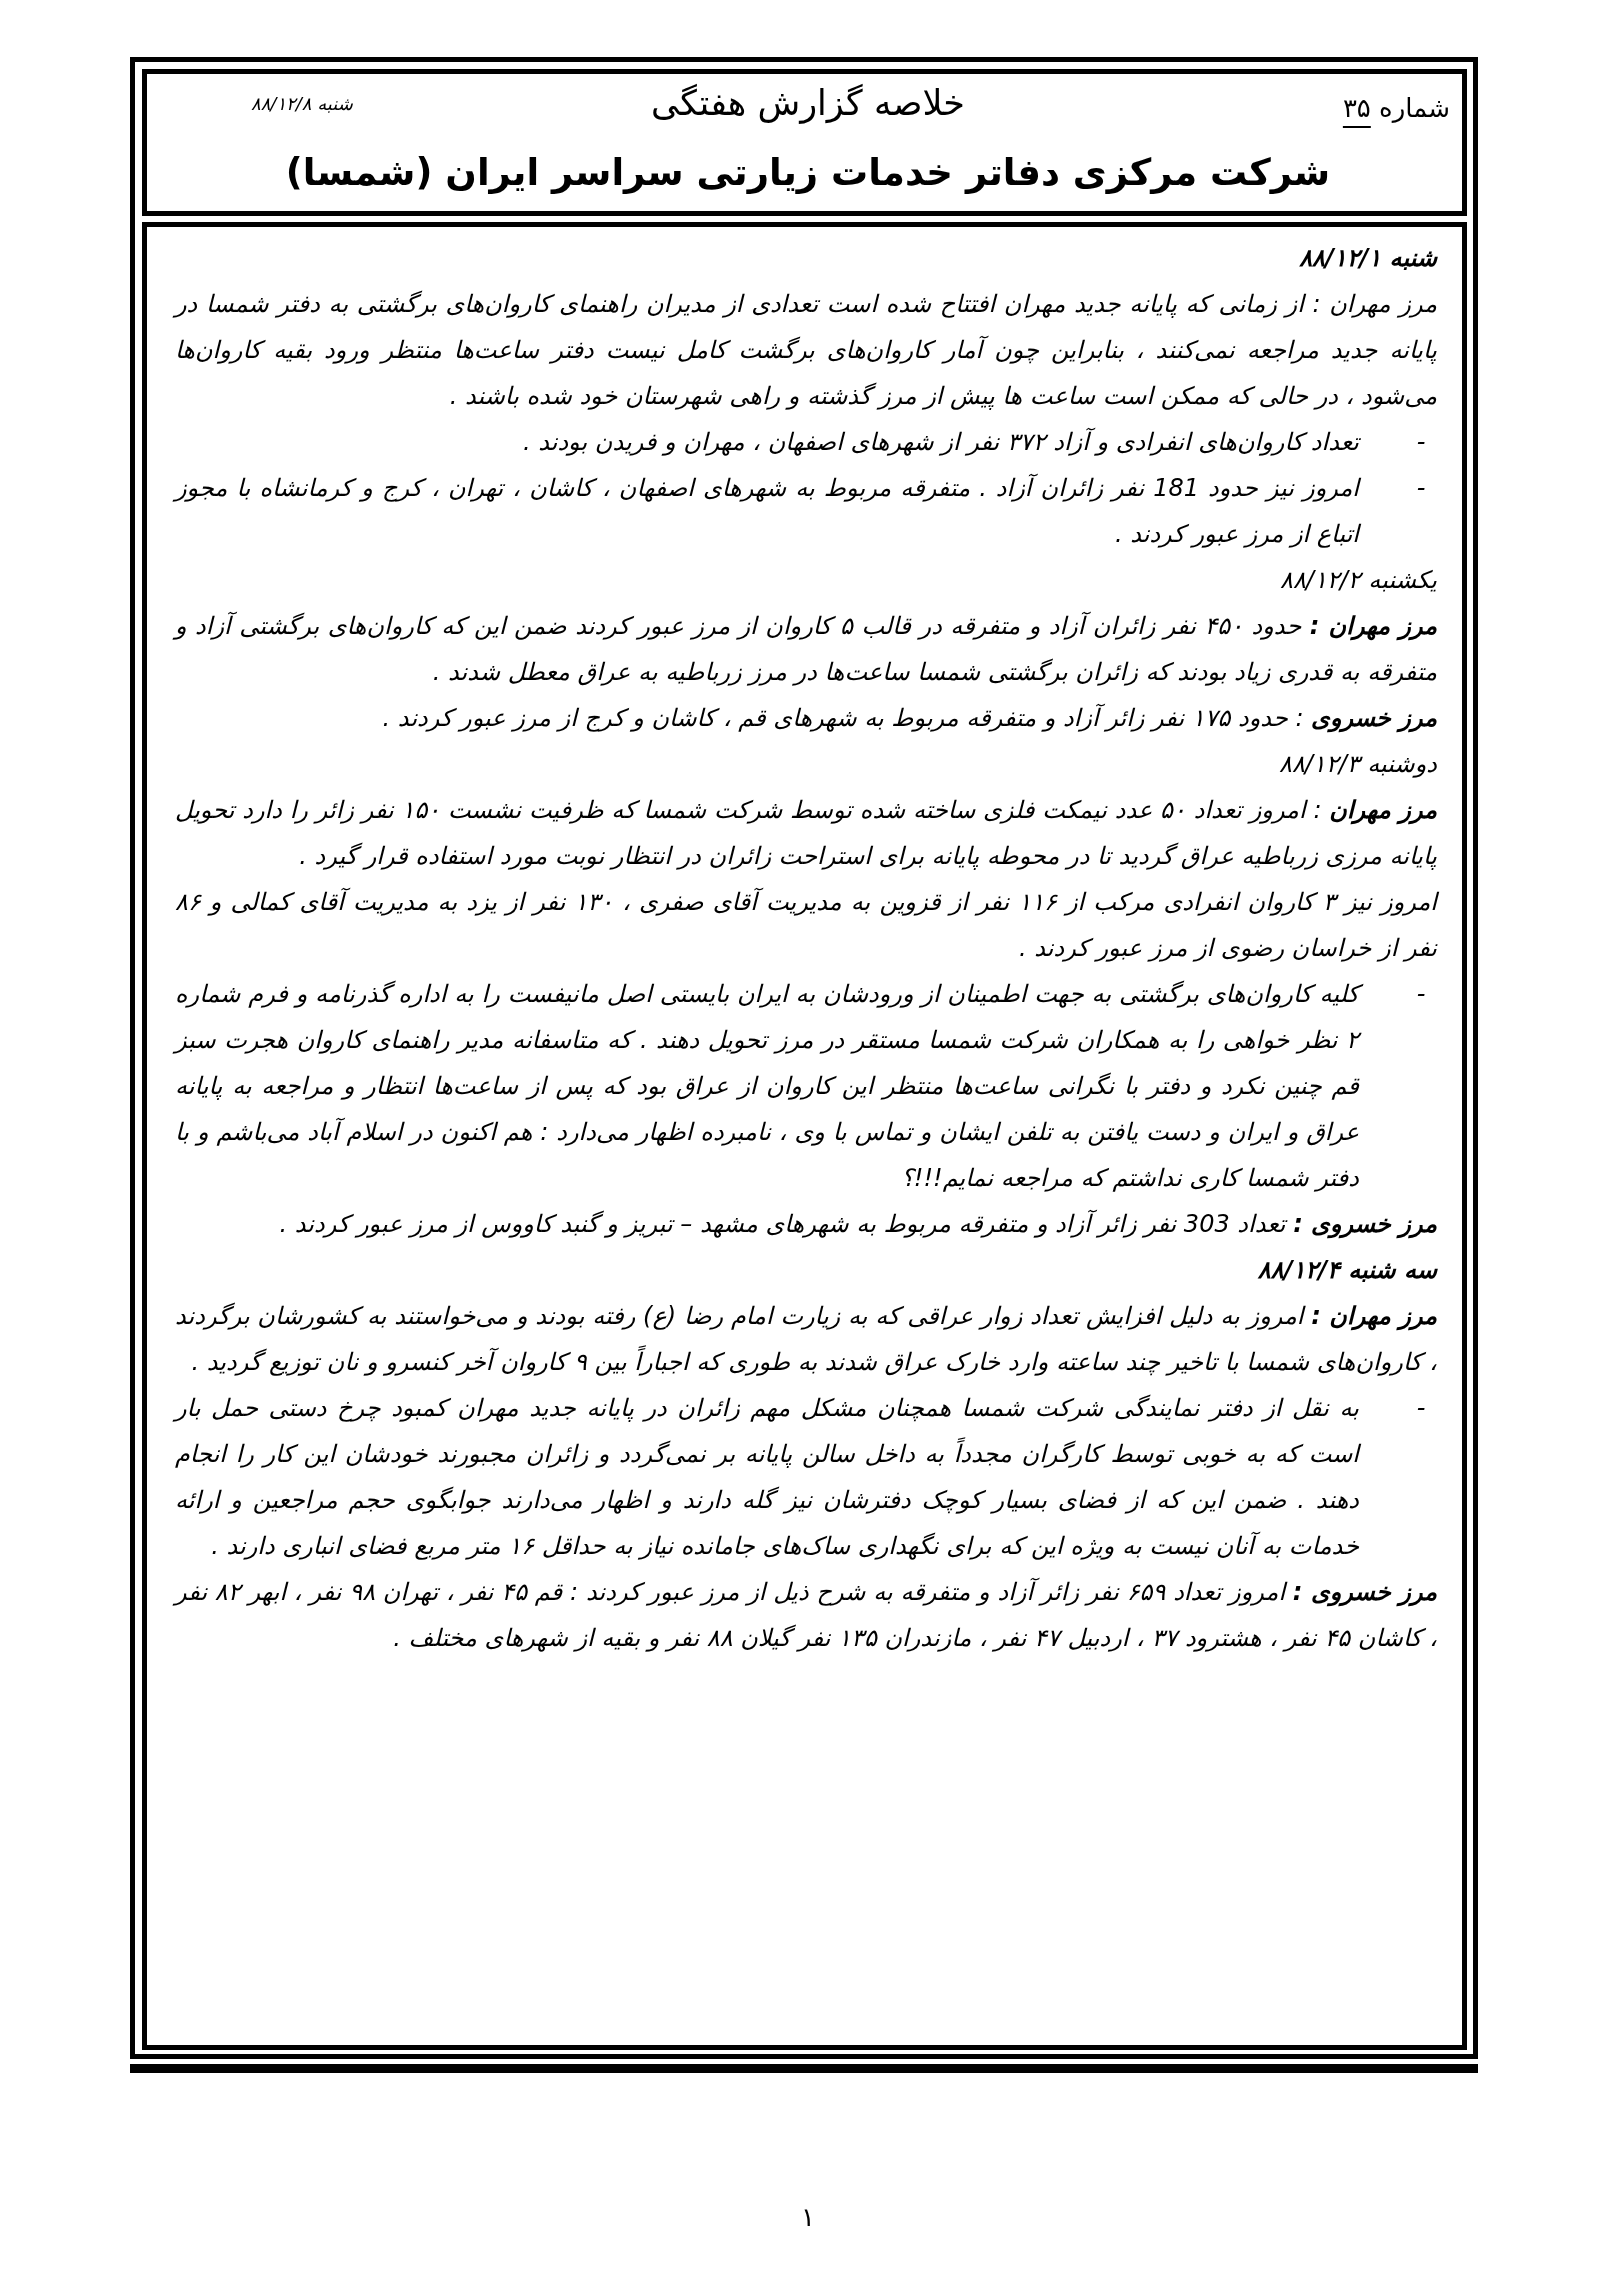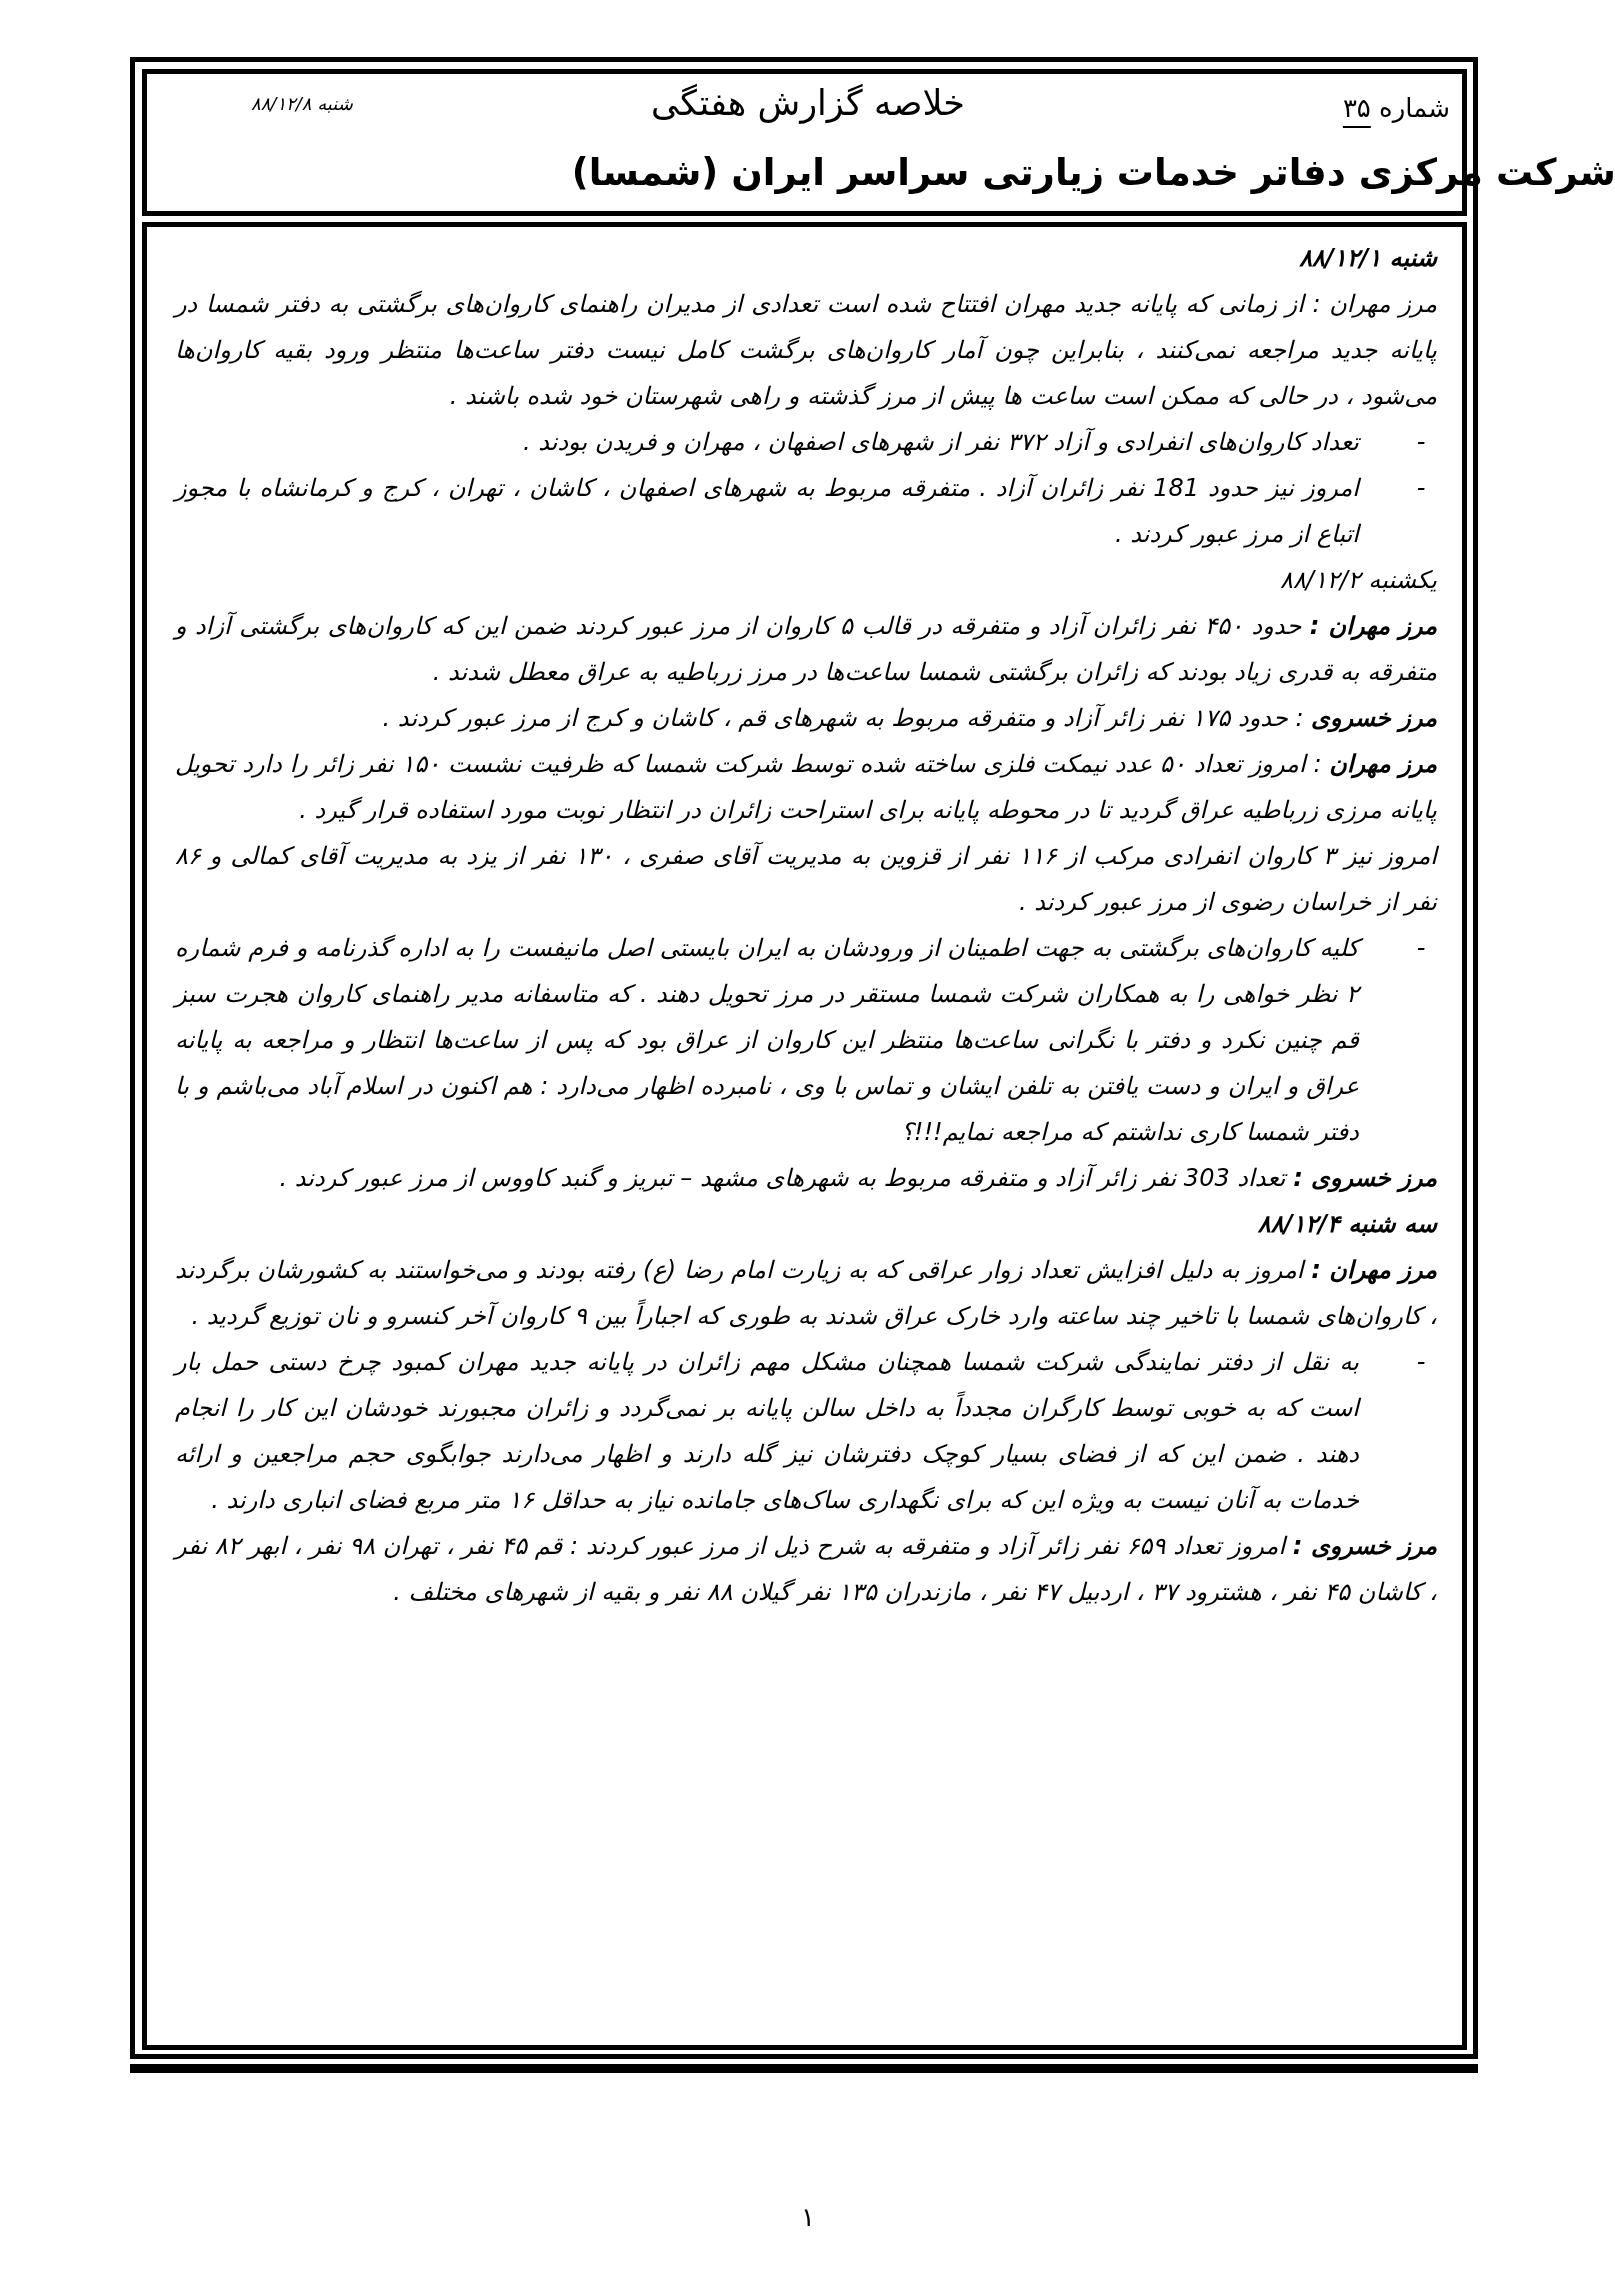--- a/index.html
+++ b/index.html
@@ -28,21 +28,21 @@
   }
   .hdr-number .num { text-decoration: underline; text-underline-offset: 9px; }
   .hdr-date {
     position: absolute; left: 251px; top: 93px; font-size: 18px; direction: rtl; font-style: italic;
   }
   .hdr-title {
     position: absolute; left: 0; right: 0; top: 83px; text-align: center;
     font-size: 35px; font-weight: normal; direction: rtl;
   }
   .hdr-subtitle {
-    position: absolute; left: 0; right: 0; top: 151px; 
+    position: absolute; left: 0; right: 0; top: 151px; text-align: center;
     font-size: 37px; font-weight: bold; direction: rtl;
   }
   .content {
     position: absolute; left: 175px; top: 235px; width: 1262px;
     direction: rtl; text-align: justify; font-size: 24px; line-height: 46px; font-style: italic;
   }
   .content p { margin: 0; }
   .day { font-weight: bold; }
   .day.plain { font-weight: normal; }
   .lbl-bold { font-weight: bold; }
@@ -75,20 +75,21 @@
 
   <p class="day">شنبه ۸۸/۱۲/۱</p>
   <p><span>مرز مهران :</span><span> از زمانی که پایانه جدید مهران افتتاح شده است تعدادی از مدیران راهنمای کاروان‌های برگشتی به دفتر شمسا در پایانه جدید مراجعه نمی‌کنند ، بنابراین چون آمار کاروان‌های برگشت کامل نیست دفتر ساعت‌ها منتظر ورود بقیه کاروان‌ها می‌شود ، در حالی که ممکن است ساعت ها پیش از مرز گذشته و راهی شهرستان خود شده باشند .</span></p>
   <p class="bullet"><span class="dash">-</span><span>تعداد  کاروان‌های انفرادی و آزاد ۳۷۲ نفر از شهرهای اصفهان ، مهران و فریدن بودند .</span></p>
   <p class="bullet"><span class="dash">-</span><span>امروز نیز حدود 181 نفر زائران آزاد . متفرقه مربوط به شهرهای اصفهان ، کاشان ، تهران ، کرج و کرمانشاه با مجوز اتباع از مرز عبور کردند .</span></p>
 
   <p class="day plain">یکشنبه ۸۸/۱۲/۲</p>
   <p><span class="lbl-bold">مرز مهران :</span><span> حدود ۴۵۰ نفر زائران آزاد  و متفرقه در قالب ۵ کاروان از مرز عبور کردند ضمن این که کاروان‌های برگشتی آزاد و متفرقه به قدری زیاد بودند که زائران برگشتی شمسا ساعت‌ها در مرز زرباطیه به عراق معطل شدند .</span></p>
   <p><span class="lbl-bold">مرز خسروی</span><span> :  حدود ۱۷۵ نفر زائر آزاد و متفرقه مربوط به شهرهای قم ، کاشان و کرج از مرز عبور کردند .</span></p>
 
+  <p class="day plain">دوشنبه ۸۸/۱۲/۳</p>
   <p><span class="lbl-bold">مرز مهران</span><span> :  امروز تعداد ۵۰ عدد نیمکت فلزی ساخته شده توسط شرکت شمسا که ظرفیت نشست ۱۵۰ نفر زائر را دارد تحویل پایانه مرزی زرباطیه عراق گردید تا در محوطه پایانه برای استراحت زائران در انتظار نوبت مورد استفاده قرار گیرد .</span></p>
   <p><span>امروز نیز ۳ کاروان انفرادی مرکب از ۱۱۶ نفر از قزوین به مدیریت آقای صفری ، ۱۳۰ نفر از یزد به مدیریت آقای کمالی و ۸۶ نفر از خراسان رضوی از مرز عبور کردند .</span></p>
   <p class="bullet"><span class="dash">-</span><span>کلیه کاروان‌های برگشتی به جهت اطمینان از ورودشان به ایران بایستی اصل مانیفست را به اداره گذرنامه و فرم شماره ۲ نظر خواهی را به همکاران شرکت شمسا مستقر در مرز تحویل دهند . که متاسفانه مدیر راهنمای کاروان هجرت سبز قم چنین نکرد و دفتر با نگرانی ساعت‌ها منتظر این کاروان از عراق بود که پس از ساعت‌ها انتظار و مراجعه به پایانه عراق و ایران و دست یافتن به تلفن ایشان و تماس با وی ، نامبرده اظهار می‌دارد : هم اکنون در اسلام آباد می‌باشم و با دفتر شمسا کاری نداشتم که مراجعه نمایم!!!؟</span></p>
   <p><span class="lbl-bold">مرز خسروی :</span><span> تعداد 303 نفر زائر آزاد و متفرقه مربوط به شهرهای مشهد – تبریز و گنبد کاووس از مرز عبور کردند .</span></p>
 
   <p class="day">سه شنبه ۸۸/۱۲/۴</p>
   <p><span class="lbl-bold">مرز مهران :</span><span> امروز به دلیل افزایش تعداد زوار عراقی که به زیارت امام رضا (ع) رفته بودند و می‌خواستند به کشورشان برگردند ، کاروان‌های شمسا با تاخیر چند ساعته وارد خارک عراق شدند به طوری که اجباراً بین ۹ کاروان آخر کنسرو و نان توزیع گردید .</span></p>
   <p class="bullet"><span class="dash">-</span><span>به نقل از دفتر نمایندگی شرکت شمسا همچنان مشکل مهم زائران در پایانه جدید مهران کمبود چرخ دستی حمل بار است که به خوبی توسط کارگران مجدداً به داخل سالن پایانه بر نمی‌گردد و زائران مجبورند خودشان این کار را انجام دهند . ضمن این که از فضای بسیار کوچک دفترشان نیز گله دارند و اظهار می‌دارند جوابگوی حجم مراجعین و ارائه خدمات به آنان نیست به ویژه این که برای نگهداری ساک‌های جامانده نیاز به حداقل ۱۶ متر مربع فضای انباری دارند .</span></p>
   <p><span class="lbl-bold">مرز خسروی :</span><span> امروز تعداد ۶۵۹ نفر زائر آزاد و متفرقه به شرح ذیل از مرز عبور کردند : قم ۴۵ نفر ، تهران ۹۸ نفر ، ابهر ۸۲ نفر ، کاشان ۴۵ نفر ، هشترود ۳۷ ، اردبیل ۴۷ نفر ، مازندران ۱۳۵ نفر گیلان ۸۸ نفر و بقیه از شهرهای مختلف .</span></p>
 </div>

